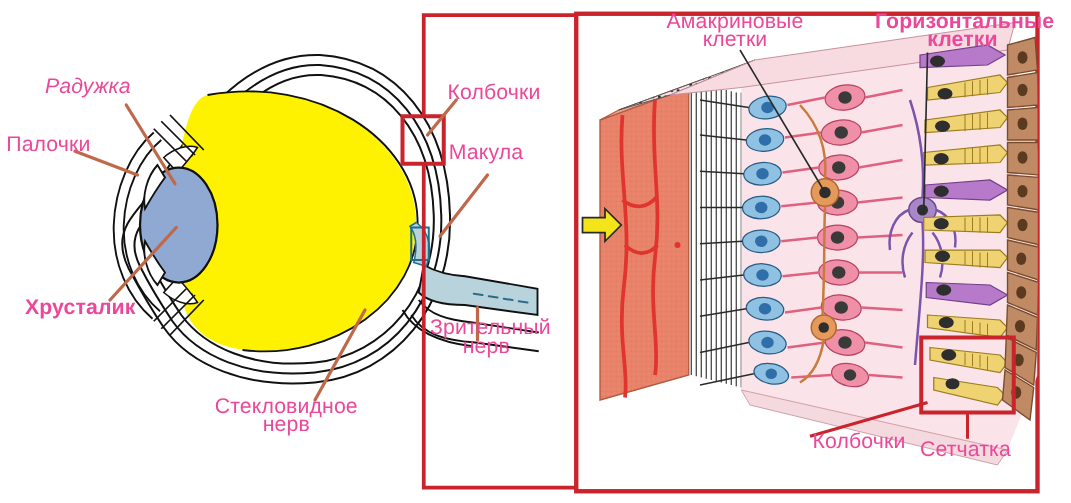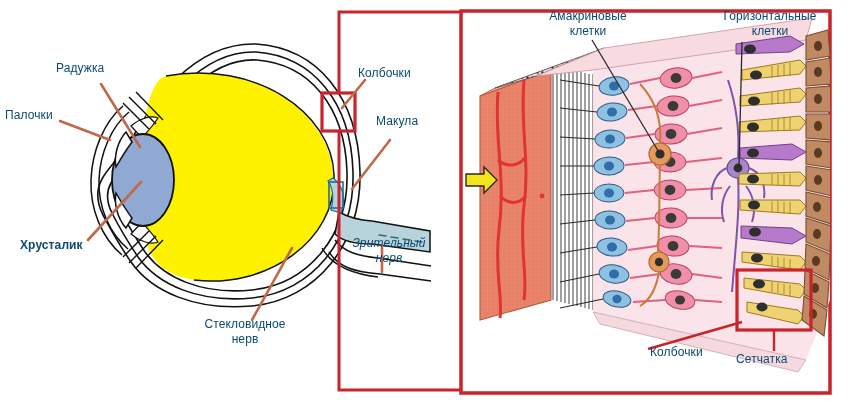--- a/index.html
+++ b/index.html
@@ -5,23 +5,23 @@
   html,body{margin:0;padding:0;background:#ffffff;}
   body{
     width:857px;height:402px;overflow:hidden;position:relative;
     font-family:"Liberation Sans","DejaVu Sans",sans-serif;
     color:#1a1a1a;
   }
   #root{position:absolute;left:0;top:0;width:857px;height:402px;}
   svg.layer{position:absolute;left:0;top:0;width:857px;height:402px;}
   .lbl{
     position:absolute;
-    font-size:12px;
+    font-size:17px;
     line-height:15px;
-    color:#0c4a6e;
+    color:#ec4899;
     white-space:pre;
     letter-spacing:0.1px;
   }
   .lbl.c{text-align:center;}
 </style>
 </head>
 <body>
 
 <div id="root">
 
@@ -359,35 +359,35 @@
 
       <g fill="none">
         <path d="M592,40 L660,154" stroke="#2a2a2a" stroke-width="1.3"></path>
         <path d="M742,42 L739,168" stroke="#2a2a2a" stroke-width="1.3"></path>
         <path d="M648,349 L742,322" stroke="#c9232b" stroke-width="2.4"></path>
         <path d="M774,330 L774,351" stroke="#c9232b" stroke-width="2.4"></path>
       </g>
     </g>
   </svg>
 
-  <div class="lbl" style="left:56px;top:61px;">Радужка</div>
+  <div class="lbl" style="left:36px;top:61px;font-style:italic;">Радужка</div>
 
   <div class="lbl" style="left:5px;top:108px;">Палочки</div>
 
   <div class="lbl" style="left:20px;top:238px;font-weight:bold;">Хрусталик</div>
 
-  <div class="lbl c" style="left:180px;top:317px;width:130px;text-align:center;"><span>Стекловидное</span><br><span>нерв</span></div>
+  <div class="lbl c" style="left:164px;top:317px;width:130px;text-align:center;"><span>Стекловидное</span><br><span>нерв</span></div>
 
   <div class="lbl" style="left:358px;top:66px;">Колбочки</div>
 
-  <div class="lbl" style="left:376px;top:114px;">Макула</div>
-
-  <div class="lbl c" style="left:344px;top:236px;width:90px;font-style:italic;"><span>Зрительный</span><br><span>нерв</span></div>
+  <div class="lbl" style="left:359px;top:114px;">Макула</div>
+
+  <div class="lbl c" style="left:344px;top:254px;width:90px;"><span>Зрительный</span><br><span>нерв</span></div>
 
   <div class="lbl c" style="left:528px;top:9px;width:120px;"><span>Амакриновые</span><br><span>клетки</span></div>
 
-  <div class="lbl c" style="left:700px;top:9px;width:140px;"><span>Горизонтальные</span><br><span>клетки</span></div>
+  <div class="lbl c" style="left:700px;top:9px;width:140px;font-weight:bold;"><span>Горизонтальные</span><br><span>клетки</span></div>
 
   <div class="lbl" style="left:650px;top:345px;">Колбочки</div>
 
   <div class="lbl" style="left:736px;top:352px;">Сетчатка</div>
 
 </div>
 
 </body></html>

